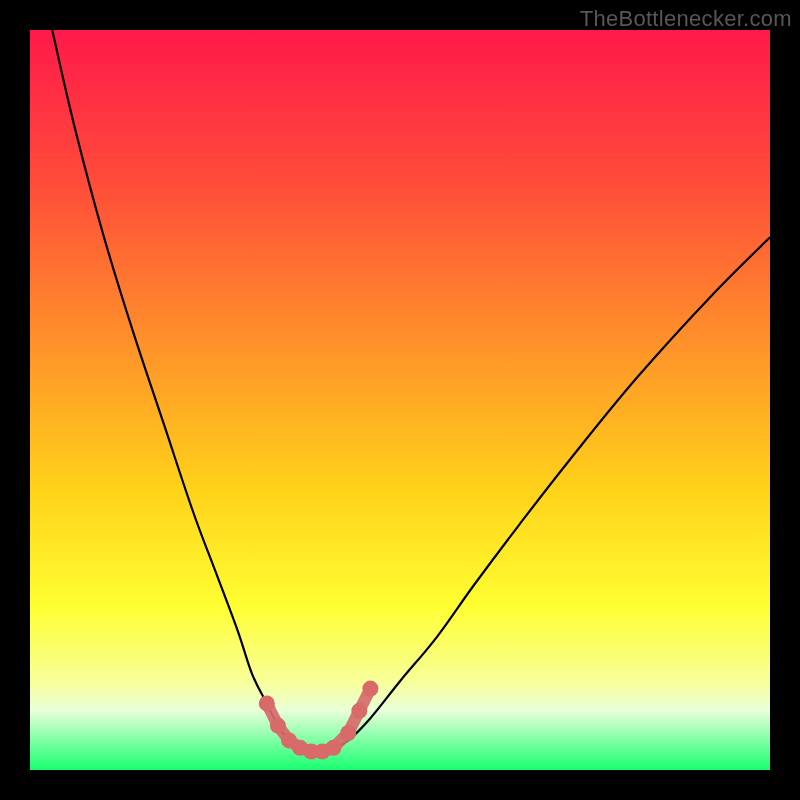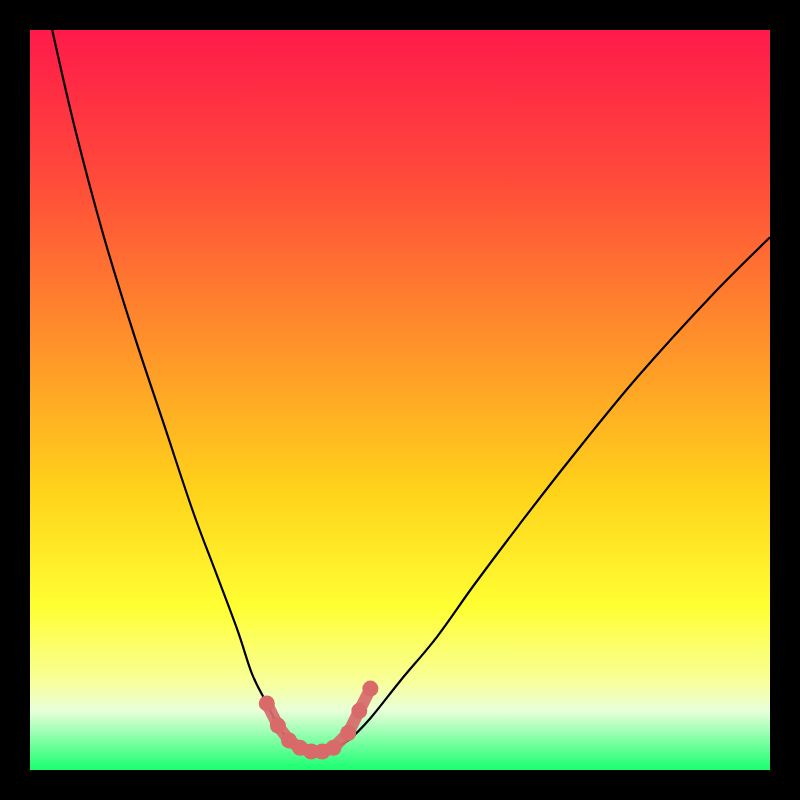--- a/index.html
+++ b/index.html
@@ -33,20 +33,21 @@
     font-size: 22px;
     font-weight: 500;
     letter-spacing: 0.3px;
     z-index: 5;
   }
 </style>
 </head>
 <body>
 
 <div class="frame">
+  <div class="watermark">TheBottlenecker.com</div>
 
   <div class="plot">
     <svg id="chart-svg" width="740" height="740" viewBox="0 0 740 740" preserveAspectRatio="none">
       <defs>
         <linearGradient id="bg-grad" x1="0" y1="0" x2="0" y2="1">
             <stop offset="0%" stop-color="#ff1a4a"></stop>
             <stop offset="20%" stop-color="#ff4a3a"></stop>
             <stop offset="45%" stop-color="#ff9a28"></stop>
             <stop offset="62%" stop-color="#ffd21a"></stop>
             <stop offset="78%" stop-color="#ffff33"></stop>

